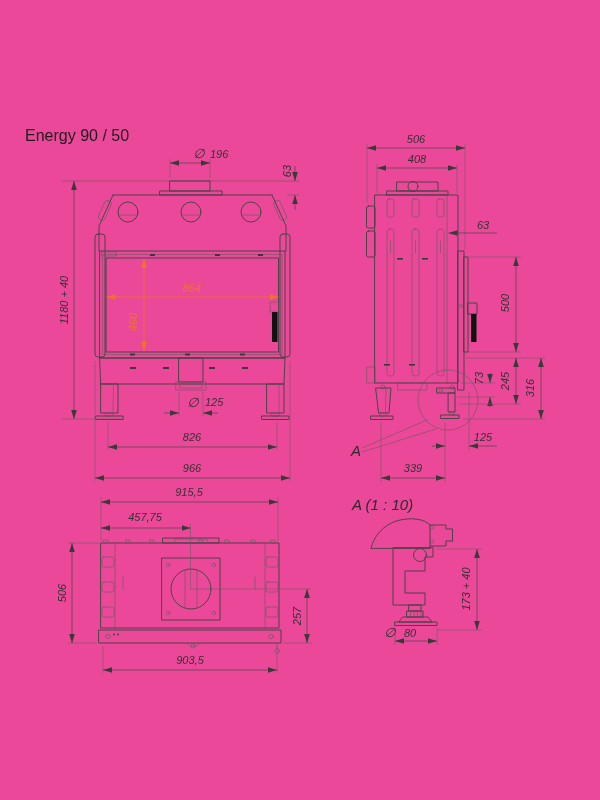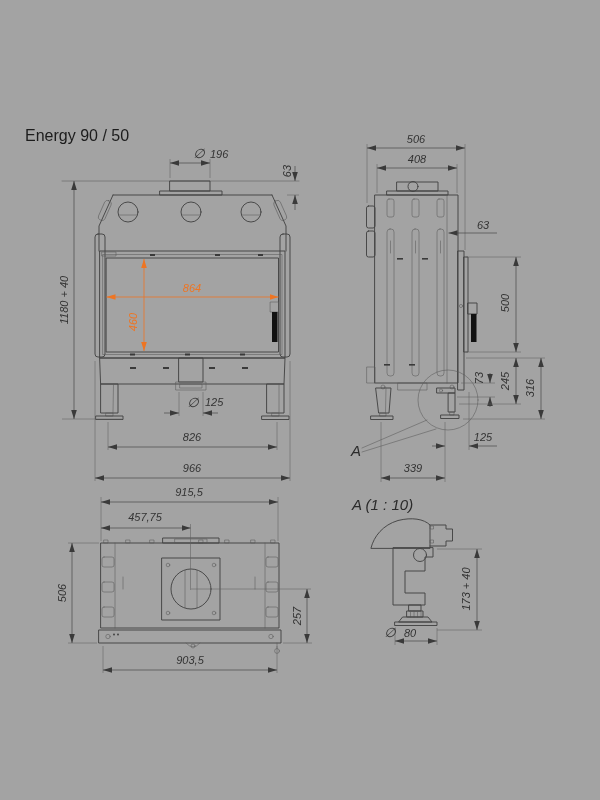--- a/index.html
+++ b/index.html
@@ -1,16 +1,16 @@
 <!DOCTYPE html>
 <html><head>
 <meta charset="utf-8">
 <style>
   html,body{margin:0;padding:0;background:#ffffff;}
-  .stage{width:600px;height:800px;position:relative;background:#a3a3a3;}
+  .stage{width:600px;height:800px;position:relative;background:#ec4899;}
   svg{display:block;}
   .o{fill:none;stroke:#454545;stroke-width:0.95;stroke-linejoin:round;stroke-linecap:round;}
   .d{fill:none;stroke:#5a5a5a;stroke-width:0.55;stroke-linejoin:round;stroke-linecap:round;}
   .ext{fill:none;stroke:#5f5f5f;stroke-width:0.55;}
   .dim{fill:none;stroke:#474747;stroke-width:0.7;marker-start:url(#aS);marker-end:url(#aE);}
   .lead{fill:none;stroke:#474747;stroke-width:0.7;marker-end:url(#aE);}
   .dimo{fill:none;stroke:#ee7523;stroke-width:0.8;marker-start:url(#aSo);marker-end:url(#aEo);}
   .mk{fill:#3a3a3a;stroke:none;}
   .t{font:italic 11px "Liberation Sans",sans-serif;fill:#333;}
   .ts{font:italic 13px "Liberation Sans",sans-serif;fill:#333;}

